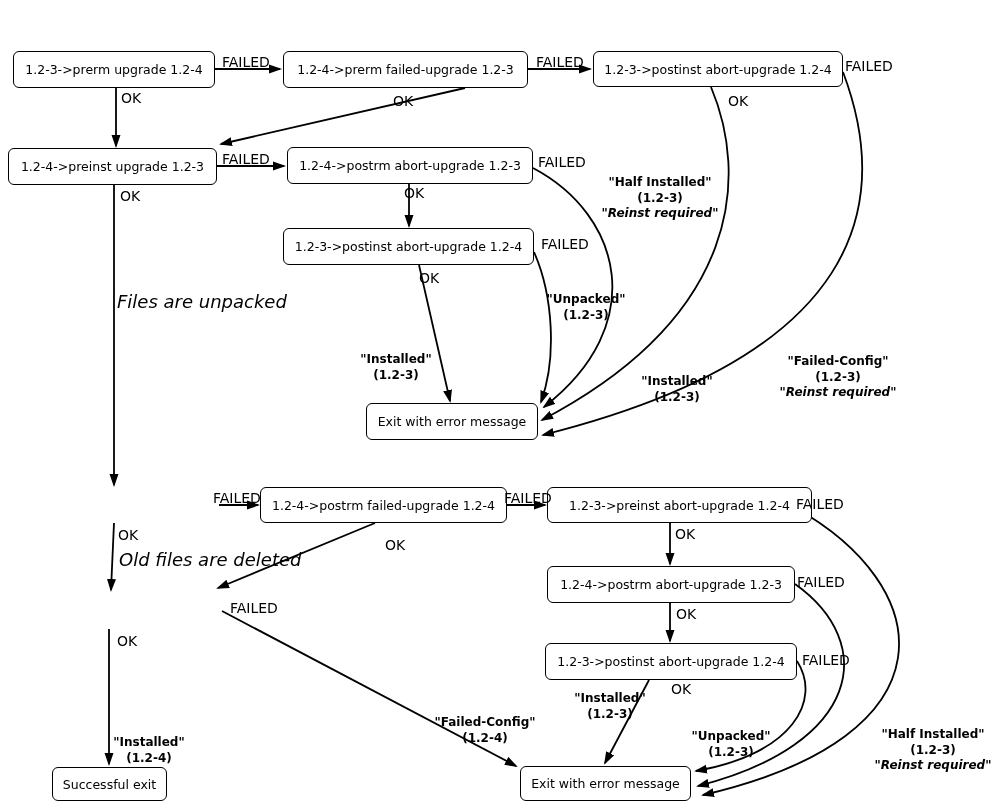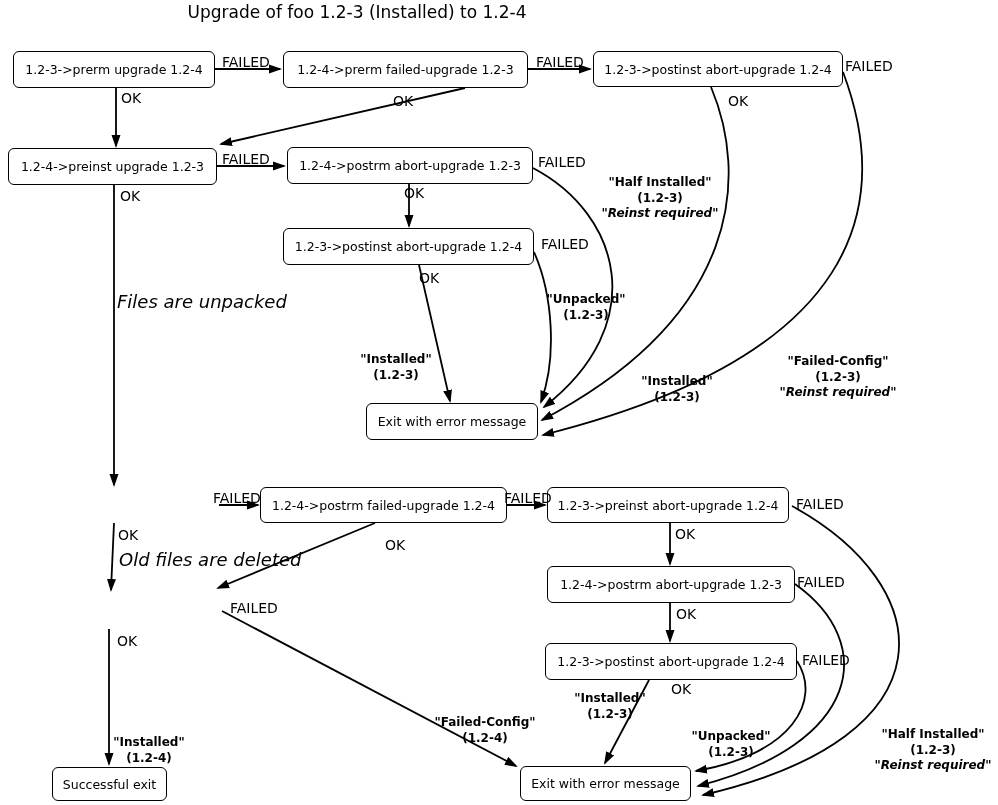--- a/index.html
+++ b/index.html
@@ -60,31 +60,30 @@
       <path d="M670,603 L670,641"></path>
       <path d="M649,680 L605,763"></path>
       <path d="M797,661 C822,700 793,754 696,771"></path>
       <path d="M795,584 C878,643 862,744 698,786"></path>
       <path d="M792,506 C938,586 958,736 703,795"></path>
       <path d="M109,629 L109,764"></path>
       <path d="M222,611 L516,766"></path>
     </g>
   </svg>
 
-  <div class="title">Upgrade of foo 1.2-3 (Installed) to 1.2-4</div>
 
   <div class="node" style="left:13px;top:51px;width:202px;height:37px">1.2-3-&gt;prerm upgrade 1.2-4</div>
   <div class="node" style="left:283px;top:51px;width:245px;height:37px">1.2-4-&gt;prerm failed-upgrade 1.2-3</div>
   <div class="node" style="left:593px;top:51px;width:250px;height:36px">1.2-3-&gt;postinst abort-upgrade 1.2-4</div>
   <div class="node" style="left:8px;top:148px;width:209px;height:37px">1.2-4-&gt;preinst upgrade 1.2-3</div>
   <div class="node" style="left:287px;top:147px;width:246px;height:37px">1.2-4-&gt;postrm abort-upgrade 1.2-3</div>
   <div class="node" style="left:283px;top:228px;width:251px;height:37px">1.2-3-&gt;postinst abort-upgrade 1.2-4</div>
   <div class="node" style="left:366px;top:403px;width:172px;height:37px">Exit with error message</div>
   <div class="node" style="left:260px;top:487px;width:247px;height:36px">1.2-4-&gt;postrm failed-upgrade 1.2-4</div>
-  <div class="node" style="left:547px;top:487px;width:242px;height:36px">1.2-3-&gt;preinst abort-upgrade 1.2-4</div>
+  <div class="node" style="left:547px;top:487px;width:265px;height:36px">1.2-3-&gt;preinst abort-upgrade 1.2-4</div>
   <div class="node" style="left:547px;top:566px;width:248px;height:37px">1.2-4-&gt;postrm abort-upgrade 1.2-3</div>
   <div class="node" style="left:545px;top:643px;width:252px;height:37px">1.2-3-&gt;postinst abort-upgrade 1.2-4</div>
   <div class="node" style="left:52px;top:767px;width:115px;height:34px">Successful exit</div>
   <div class="node" style="left:520px;top:766px;width:171px;height:35px">Exit with error message</div>
 
   <div class="elabel" style="left:222px;top:54px">FAILED</div>
   <div class="elabel" style="left:536px;top:54px">FAILED</div>
   <div class="elabel" style="left:845px;top:58px">FAILED</div>
   <div class="elabel" style="left:121px;top:90px">OK</div>
   <div class="elabel" style="left:393px;top:93px">OK</div>

